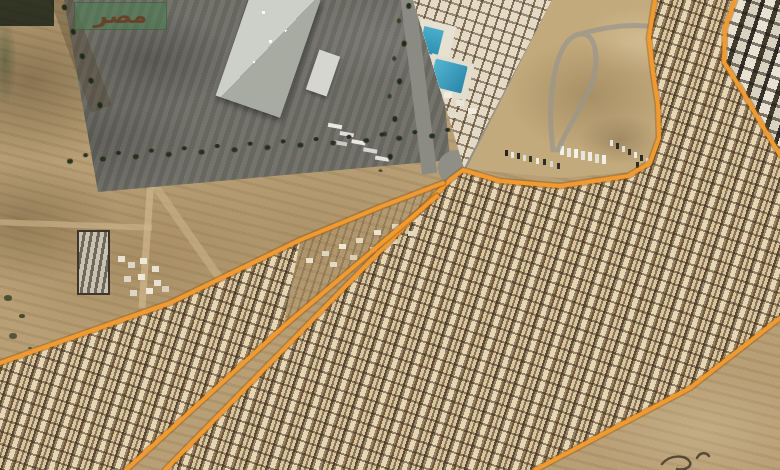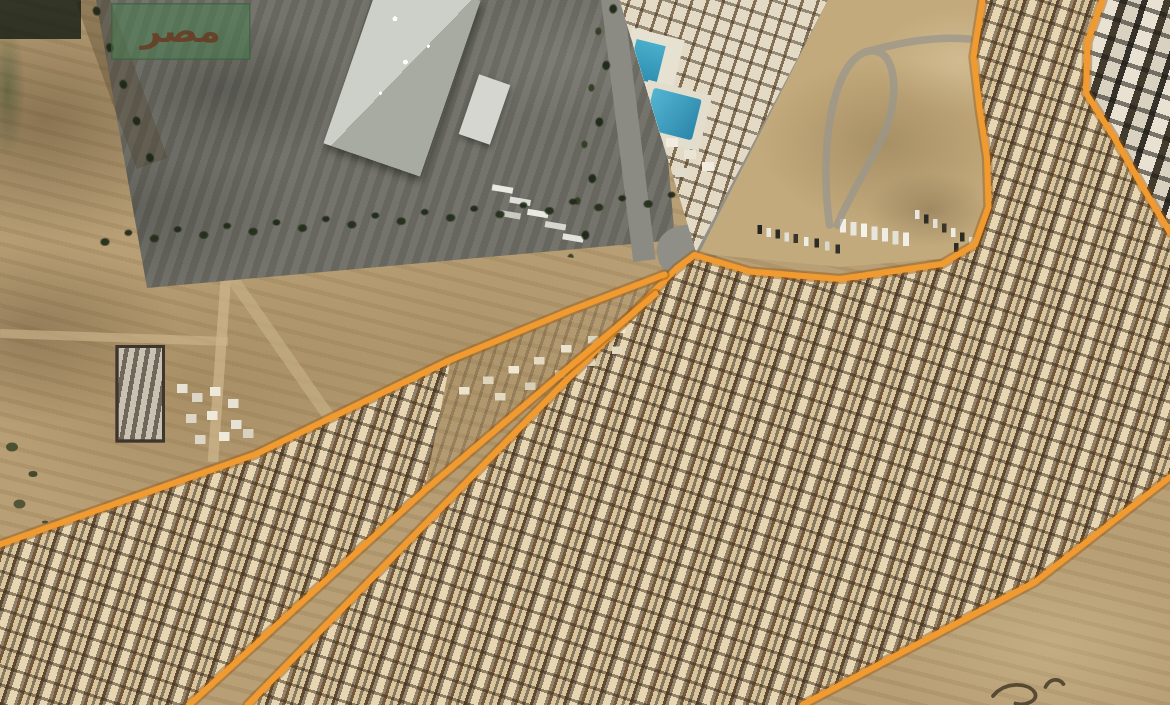--- a/index.html
+++ b/index.html
@@ -137,21 +137,21 @@
 
   
   #overlay-svg{left:0;top:0;width:780px;height:470px;}
   #overlay-svg .casing{fill:none;stroke-width:7;stroke-linejoin:round;stroke-linecap:round;}
   #overlay-svg .line{fill:none;stroke-width:4;stroke-linejoin:round;stroke-linecap:round;}
   #overlay-svg .track{fill:none;stroke:#9a978c;stroke-width:5;opacity:.75;stroke-linecap:round;}
   #overlay-svg .squiggle{fill:none;stroke:#3f3322;stroke-width:2.5;opacity:.8;stroke-linecap:round;}
 
   
   .wm-corner{left:0;top:0;width:54px;height:26px;background:rgba(14,24,16,.78);}
-  .wm-panel{left:74px;top:2px;width:93px;height:38px;background:rgba(74,128,82,.55);
+  .wm-panel{left:74px;top:2px;width:93px;height:28px;background:rgba(74,128,82,.55);
     border:1px solid rgba(40,80,45,.4);display:flex;align-items:center;justify-content:center;}
   .wm-text{position:static;font-size:24px;font-weight:bold;color:rgba(104,58,32,.85);
     letter-spacing:2px;transform:scaleY(.9);filter:blur(.3px);}
 </style>
 </head>
 <body>
 
 <div class="stage">
   <div class="sand"></div>
 

